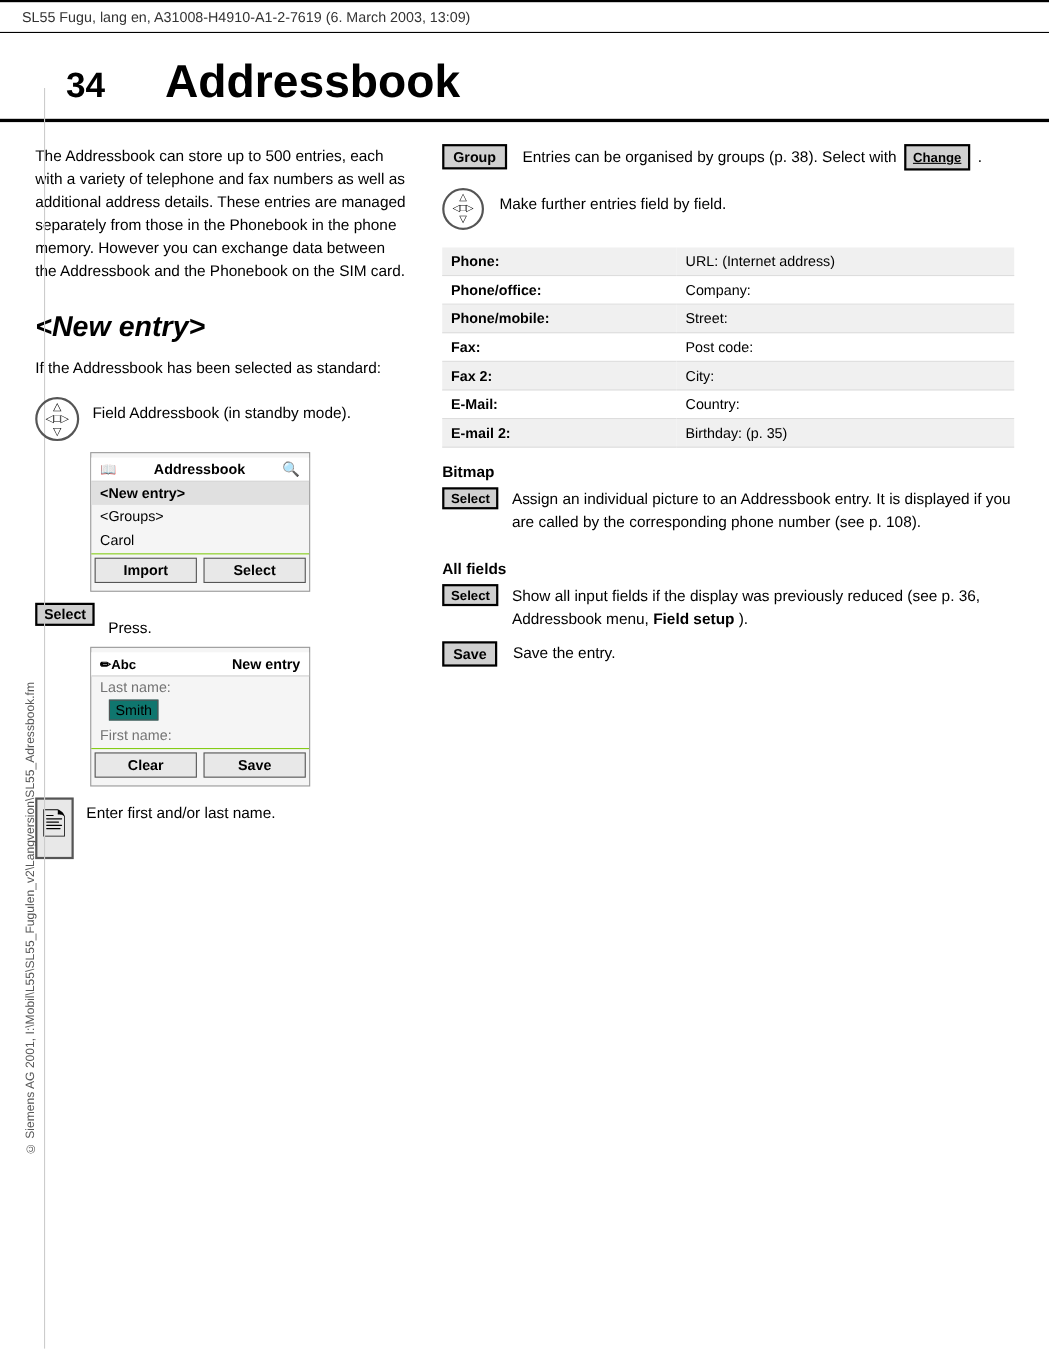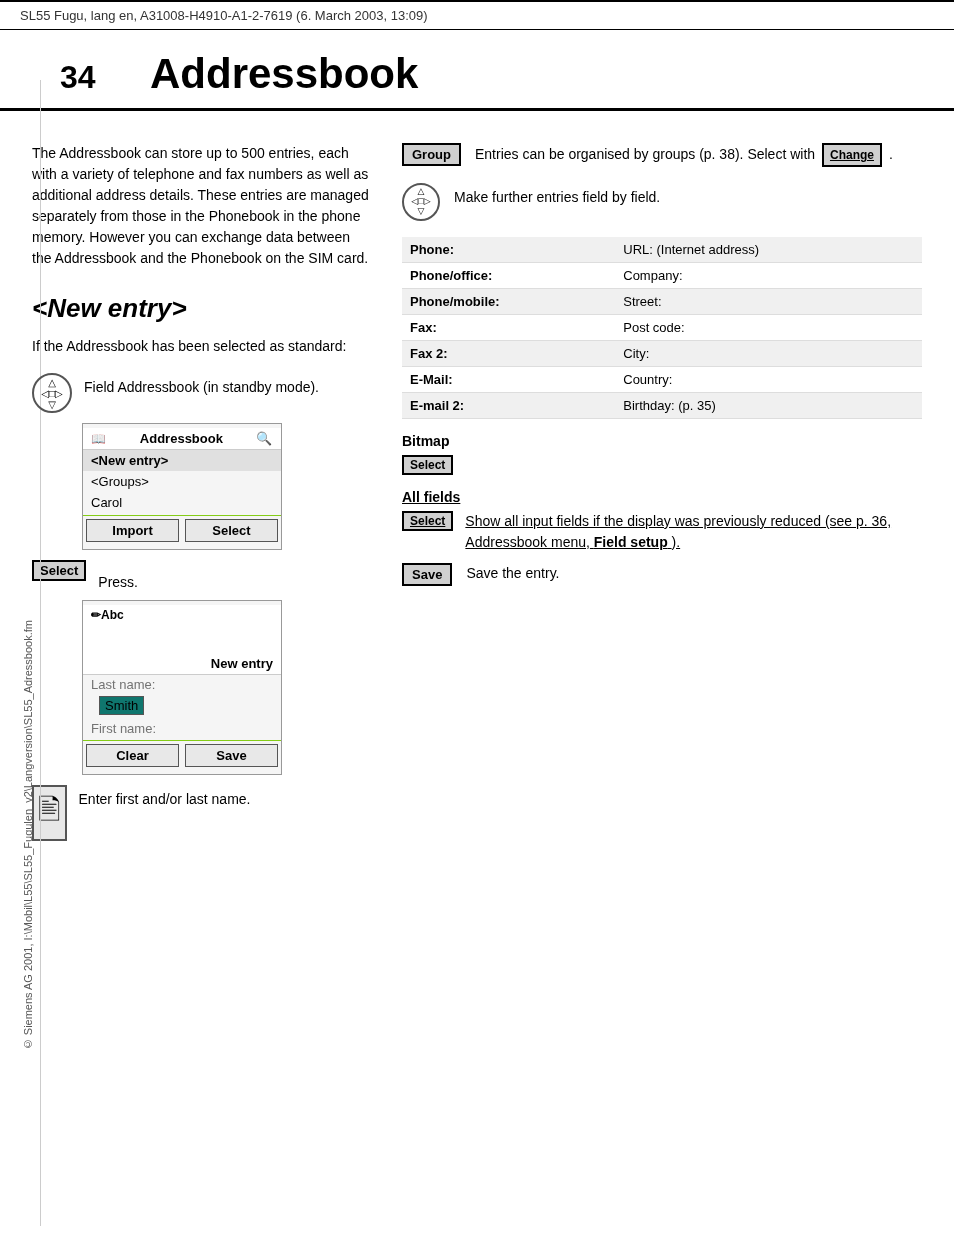--- a/index.html
+++ b/index.html
@@ -50,21 +50,21 @@
       width: 1px;
       background: #ccc;
     }
 
     
     .page-header {
       display: flex;
       align-items: baseline;
       padding: 20px 60px 10px 60px;
       border-bottom: 3px solid #000;
-      margin-bottom: 32px;
+      margin-bottom: 20px;
     }
 
     .page-number {
       font-size: 32px;
       font-weight: bold;
       margin-right: 30px;
       min-width: 60px;
     }
 
     .page-title {
@@ -178,20 +178,21 @@
       border: 1px solid #999;
       background: #f5f5f5;
       margin: 10px 0 10px 50px;
       padding: 4px 0;
       width: 200px;
     }
 
     .form-ui-title-bar {
       display: flex;
       justify-content: space-between;
+      align-items: center;
       padding: 3px 8px;
       background: #fff;
       border-bottom: 1px solid #ccc;
       font-size: 13px;
       font-weight: bold;
     }
 
     .form-ui-label {
       padding: 2px 8px;
       font-size: 13px;
@@ -316,22 +317,21 @@
       align-items: flex-start;
       gap: 14px;
       margin-bottom: 16px;
     }
 
     .bitmap-section {
       margin-top: 14px;
     }
 
     .allfields-section {
-      margin-top: 14px;
-      text-decoration: underline;
+      margin-top: 24px;
     }
 
     .save-section {
       display: flex;
       align-items: flex-start;
       gap: 14px;
       margin-top: 10px;
     }
   </style>
 </head>
@@ -393,21 +393,21 @@
     </div>
 
     <div class="action-row">
       <span class="key-badge-filled">Select</span>
       <span style="font-size:14px; margin-top:14px;">Press.</span>
     </div>
 
     <div class="form-ui">
       <div class="form-ui-title-bar">
         <span style="font-size:12px;">✏Abc</span>
-        <span style="font-weight:bold; font-size:13px;margin-top:48px;">New entry</span>
+        <span style="font-weight:bold; font-size:13px;">New entry</span>
       </div>
       <div class="form-ui-label">Last name:</div>
       <div class="form-ui-value">
         <span class="form-ui-value-box">Smith</span>
       </div>
       <div class="form-ui-label">First name:</div>
       <div class="phone-ui-buttons">
         <div class="phone-ui-btn">
           <span>Clear</span>
         </div>
@@ -474,20 +474,21 @@
         <td>E-mail 2:</td>
         <td>Birthday: (p. 35)</td>
       </tr>
     </tbody>
       </table>
 
     <div class="bitmap-section">
       <div style="font-size:14px; font-weight:bold; margin-bottom:6px;">Bitmap</div>
       <div style="display:flex; align-items:flex-start; gap:8px;">
         <span class="select-inline">Select</span>
+        <span style="font-size:14px; line-height:1.5;">Assign an individual picture to an Addressbook entry. It is displayed if you are called by the corresponding phone number (see p. 108).</span>
       </div>
     </div>
 
     <div class="allfields-section">
       <div style="font-size:14px; font-weight:bold; margin-bottom:6px;">All fields</div>
       <div style="display:flex; align-items:flex-start; gap:8px;">
         <span class="select-inline">Select</span>
         <span style="font-size:14px; line-height:1.5;">
           <span>Show all input fields if the display was previously reduced (see p. 36, Addressbook menu,</span>
           <strong>Field setup</strong>

